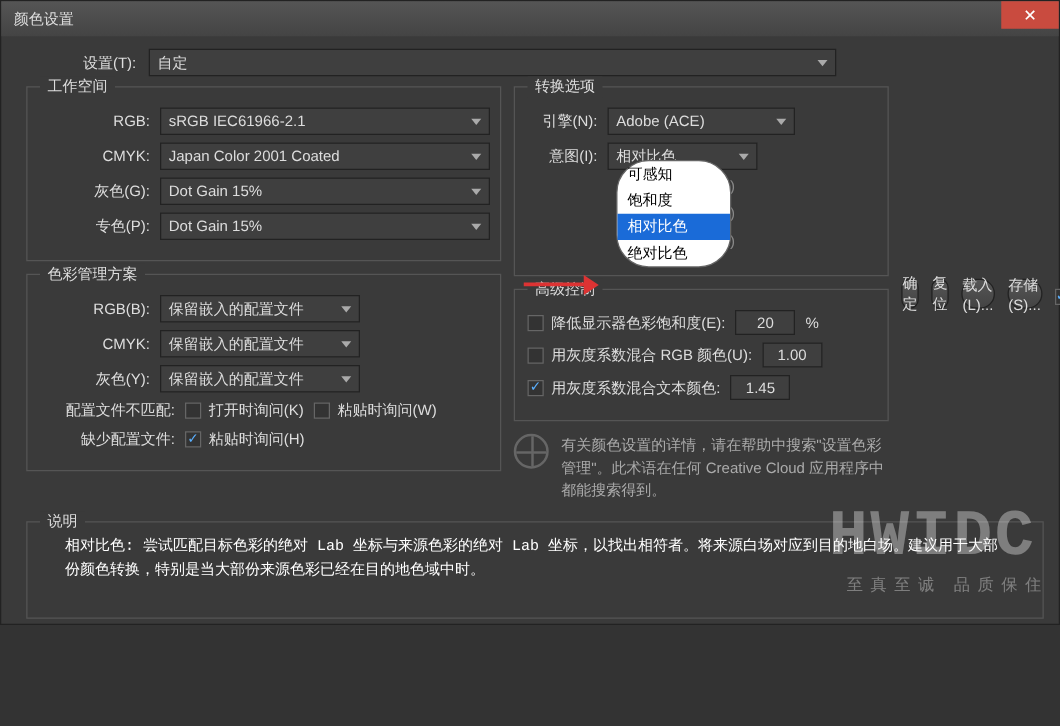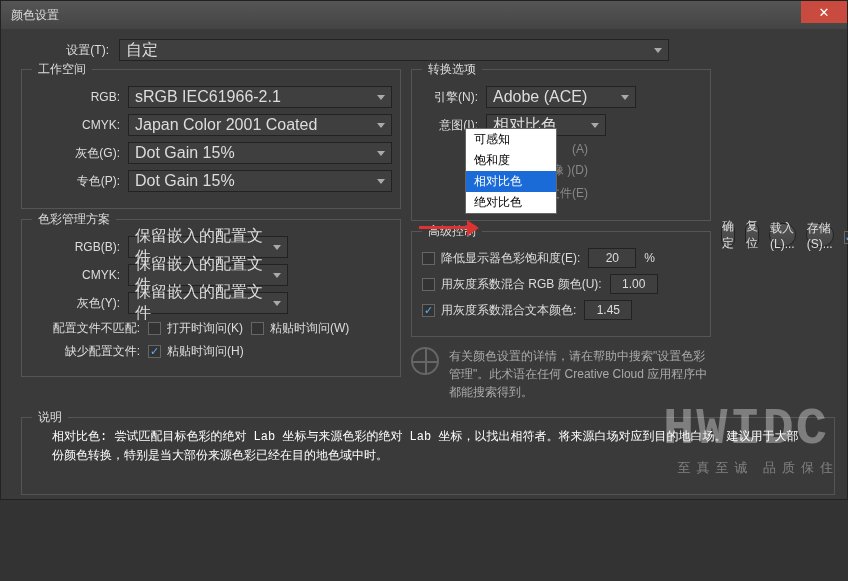--- a/index.html
+++ b/index.html
@@ -3,21 +3,21 @@
 <meta charset="utf-8">
 <style>
 * { margin:0; padding:0; box-sizing:border-box; font-family:"Microsoft YaHei","Segoe UI",sans-serif; }
 body { width:848px; height:581px; background:#333; overflow:hidden; position:relative; }
 .dialog { width:848px; height:500px; background:#3a3a3a; border:1px solid #222; position:relative; }
 .titlebar { height:28px; background:linear-gradient(#555,#444); display:flex; align-items:center; padding:0 0 0 10px; color:#ddd; font-size:12px; }
 .close-btn { position:absolute; right:0; top:0; width:46px; height:22px; background:#c94b3f; color:#fff; display:flex; align-items:center; justify-content:center; font-size:13px; cursor:pointer; }
 .body { padding:10px 12px 10px 20px; color:#ddd; font-size:12px; position:relative; height:calc(100% - 28px); }
 .top-row { display:flex; align-items:center; gap:10px; margin-bottom:8px; }
 .top-row .lbl { width:88px; text-align:right; }
-.select { background:#3f3f3f; border:1px solid #222; color:#ddd; height:22px; padding:2px 18px 2px 6px; font-size:16px; position:relative; display:flex; align-items:center; cursor:pointer; min-width:120px;}
+.select { background:#3f3f3f; border:1px solid #222; color:#ddd; height:22px; padding:2px 18px 2px 6px; font-size:12px; position:relative; display:flex; align-items:center; cursor:pointer; min-width:120px;}
 .select::after { content:""; position:absolute; right:6px; top:8px; border-left:4px solid transparent; border-right:4px solid transparent; border-top:5px solid #aaa; }
 .columns { display:flex; gap:10px; }
 .col-left { width:380px; }
 .col-right { width:300px; }
 .col-buttons { width:110px; display:flex; flex-direction:row; gap:10px; align-items:center; }
 .fieldset { border:1px solid #555; padding:10px 8px 10px 10px; margin-bottom:10px; position:relative; }
 .legend { position:absolute; top:-9px; left:10px; background:#3a3a3a; padding:0 6px; color:#ddd; font-size:12px; }
 .row { display:flex; align-items:center; gap:8px; margin:6px 0; }
 .row .lbl { width:88px; text-align:right; white-space:nowrap; }
 .row .lbl-w { width:108px; text-align:right; white-space:nowrap; }
@@ -212,21 +212,21 @@
             <span>预览(V)</span>
           </label>
       </div>
     </div>
 
     <div class="desc">
       <span class="dtitle">说明</span>
       <div class="dtext">相对比色: 尝试匹配目标色彩的绝对 Lab 坐标与来源色彩的绝对 Lab 坐标，以找出相符者。将来源白场对应到目的地白场。建议用于大部份颜色转换，特别是当大部份来源色彩已经在目的地色域中时。</div>
     </div>
 
-    <div class="dropdown-open" style="left:464px; top:99px;">
+    <div class="dropdown-open" style="left:492px; top:99px;border-radius:26px;">
       <div class="opt">可感知</div>
       <div class="opt">饱和度</div>
       <div class="opt sel">相对比色</div>
       <div class="opt">绝对比色</div>
     </div>
 
     <div class="arrow">
       <div class="arrow-line"></div>
         <div class="arrow-head"></div>
     </div>

